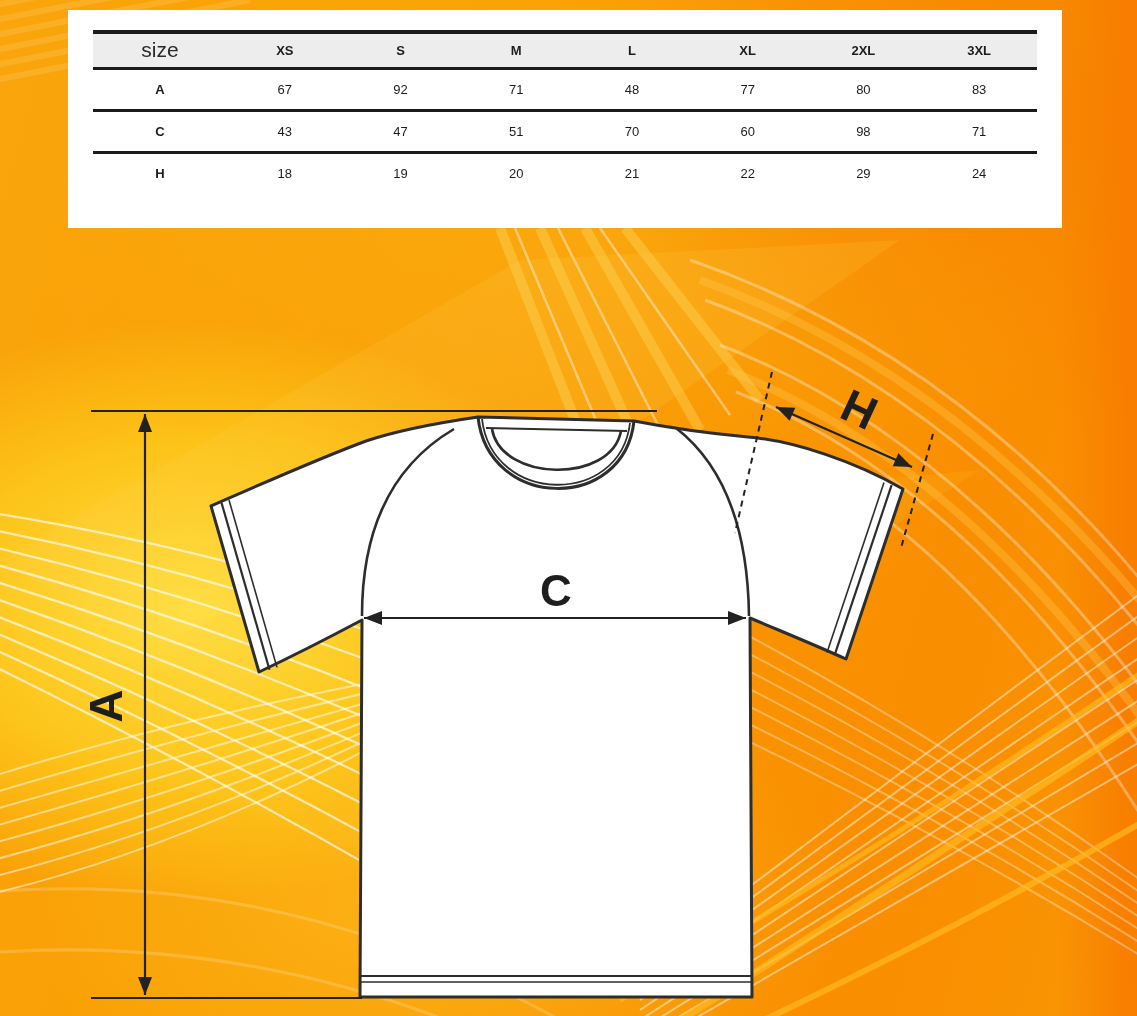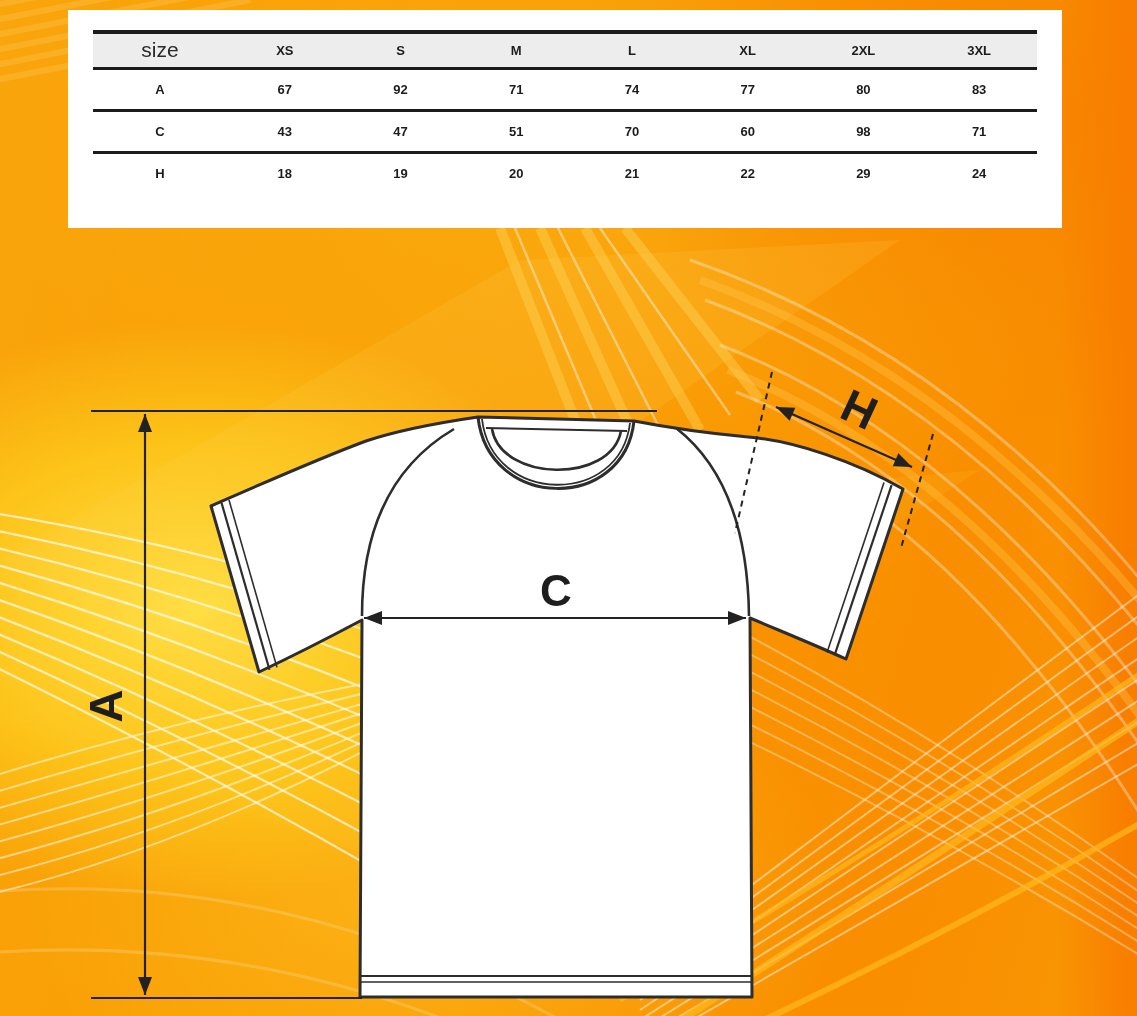--- a/index.html
+++ b/index.html
@@ -35,21 +35,21 @@
   table.spec th,table.spec td{
     text-align:center;vertical-align:middle;padding:0;
     font-size:13px;color:#1c1c1c;
   }
   table.spec thead tr{height:36px;}
   table.spec thead th{font-weight:700;margin-left:20px;}
   table.spec thead th.size-head{font-weight:400;font-size:21px;color:#2a2a2a;}
   table.spec tbody tr{height:42px;}
   table.spec tbody tr.sep{border-bottom:3px solid #1b1b1b;}
   table.spec tbody th{font-weight:700;}
-  table.spec tbody td{font-weight:700;}
+  table.spec tbody td{font-weight:400;}
   text.dim{
     font-family:"Liberation Sans",sans-serif;
     fill:#1e1e1e;font-weight:600;
   }
 </style>
 </head>
 <body>
 
 <div class="stage">
 
@@ -170,21 +170,21 @@
           <th>2XL</th>
           <th>3XL</th>
         </tr>
       </thead>
       <tbody>
         <tr class="sep">
           <th>A</th>
           <td>67</td>
           <td>92</td>
           <td>71</td>
-          <td>74</td>
+          <td>48</td>
           <td>77</td>
           <td>80</td>
           <td>83</td>
         </tr>
         <tr class="sep">
           <th>C</th>
           <td>43</td>
           <td>47</td>
           <td>51</td>
           <td>70</td>

